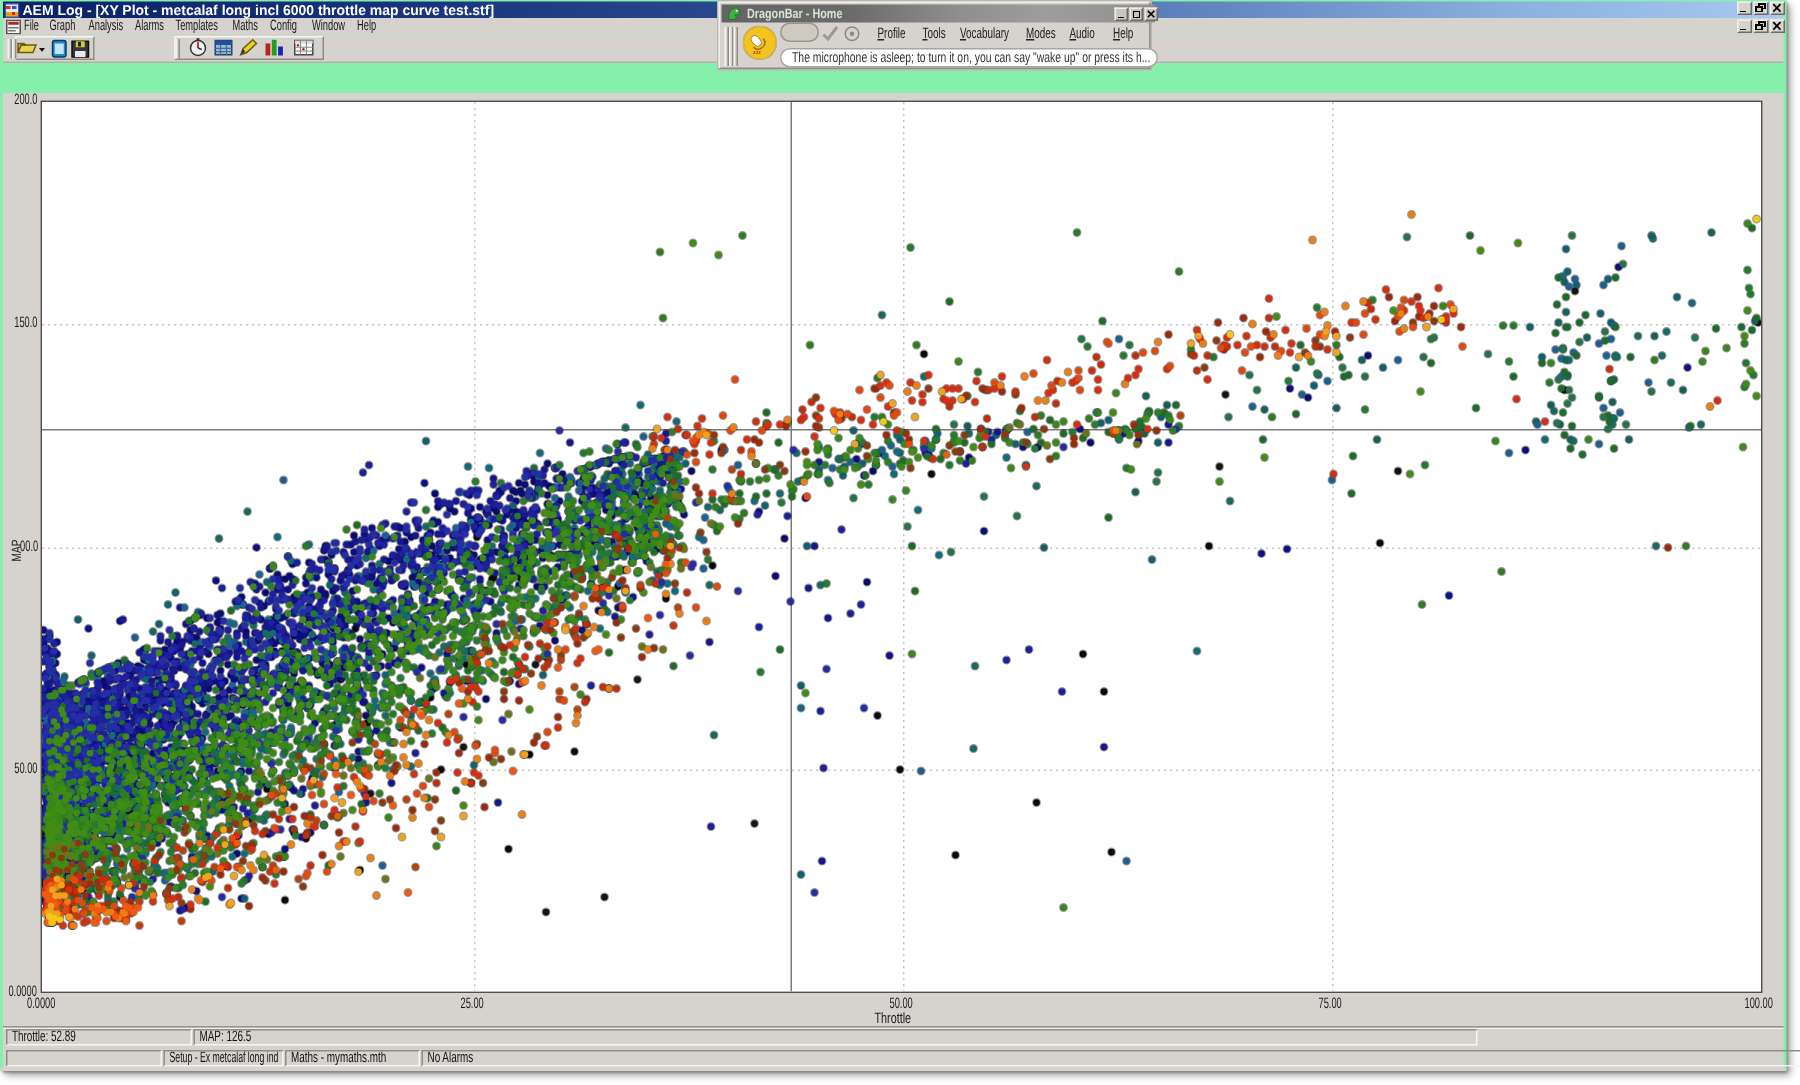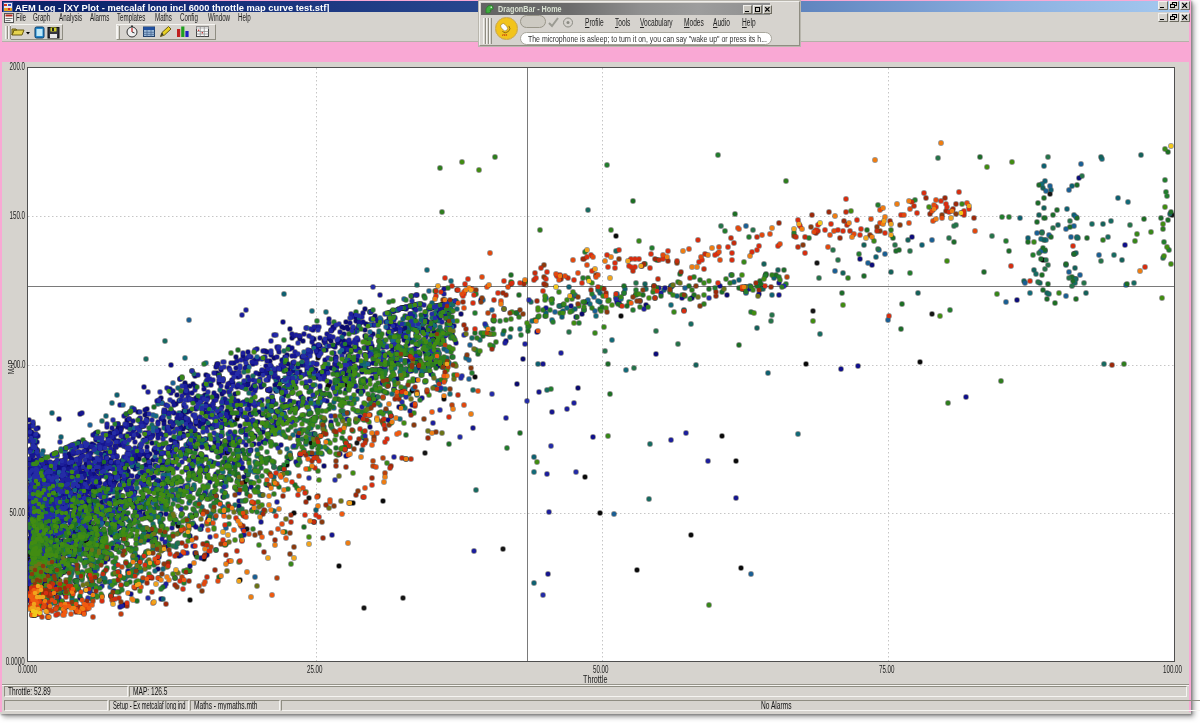--- a/index.html
+++ b/index.html
@@ -1,17 +1,17 @@
 <!DOCTYPE html>
 <html><head>
 <meta charset="utf-8">
 <style>
 * { margin:0; padding:0; box-sizing:border-box; }
 html,body { width:1200px; height:723px; overflow:hidden; background:#ffffff; font-family:"Liberation Sans", sans-serif; -webkit-font-smoothing:antialiased; }
-#win { position:absolute; left:0; top:0; width:1191px; height:714px; background:#f9a8d4; box-shadow:3px 3px 5px rgba(110,110,110,0.65), 1px 1px 2px rgba(90,90,90,0.7); }
+#win { position:absolute; left:0; top:0; width:1191px; height:714px; background:#86efac; box-shadow:3px 3px 5px rgba(110,110,110,0.65), 1px 1px 2px rgba(90,90,90,0.7); }
 .abs { position:absolute; }
 .cx { display:inline-block; transform:scaleX(0.66); transform-origin:0 0; white-space:nowrap; }
 #titlebar { left:2px; top:1px; width:1187px; height:11px; background:linear-gradient(to right,#0a2166 0%,#16307a 20%,#2d4d94 45%,#5a7fba 65%,#8cb0e0 85%,#a6caf0 100%); }
 #titletext { left:13px; top:1px; font-size:9.5px; font-weight:bold; color:#ffffff; white-space:nowrap; transform:scaleX(0.98); transform-origin:0 0; }
 .wbtn { width:10px; height:9px; background:#d6d3ce; border:1px solid; border-color:#f2f1ee #6e6c61 #6e6c61 #f2f1ee; font-size:7px; line-height:6px; text-align:center; color:#000; font-weight:bold; }
 #menubar { left:2px; top:12px; width:1187px; height:11px; background:#d6d3ce; }
 .mi { position:absolute; top:0px; font-size:10px; color:#1a1a1a; transform:scaleX(0.62); transform-origin:0 0; }
 #toolbar { left:2px; top:23px; width:1187px; height:19px; background:#d6d3ce; border-bottom:1px solid #b4b1a8; }
 .grip { position:absolute; width:3px; border-left:1px solid #f5f4f1; border-right:1px solid #8f8d82; }
 #cbarrow { left:2px; top:43px; width:1187px; height:19px; background:#d6d3ce; }
@@ -38,25 +38,25 @@
  #f9ea3a 89.4%, #f9ea3a 94.7%,
  #ffff8a 94.7%, #ffff8a 100%); }
 #rpmmax { left:1159px; top:3px; font-size:10px; color:#111; transform:scaleX(0.62); transform-origin:0 0; }
 #plotregion { left:2px; top:62px; width:1187px; height:623px; background:#d6d3ce; }
 #plotframe { left:25px; top:5px; width:1148px; height:595px; background:#ffffff; border:1px solid #4f4f4f; }
 .ylab { position:absolute; font-size:10px; color:#1a1a1a; transform:scaleX(0.62); transform-origin:100% 0; white-space:nowrap; line-height:10px; }
 .xlab { position:absolute; top:603px; font-size:10px; color:#1a1a1a; transform:scaleX(0.62); transform-origin:0 0; white-space:nowrap; line-height:10px; }
 #maplab { left:-6px; top:300px; font-size:9px; color:#1a1a1a; transform:rotate(-90deg) scaleX(0.75); transform-origin:center; width:30px; text-align:center; }
 #throttlelab { left:581px; top:613px; font-size:10px; color:#1a1a1a; transform:scaleX(0.72); transform-origin:0 0; line-height:10px; }
 #status1 { left:2px; top:684px; width:1187px; height:15px; border-top:1px solid #96948a; box-shadow:inset 0 1px 0 #f5f4f1; background:#d6d3ce; }
-#status2 { left:2px; top:699px; width:1187px; height:13px; background:#d6d3ce;text-align:center; }
+#status2 { left:2px; top:699px; width:1187px; height:13px; background:#d6d3ce; }
 .scell { position:absolute; top:1px; height:11px; border:1px solid; border-color:#8f8d82 #f5f4f1 #f5f4f1 #8f8d82; font-size:10px; color:#111; padding:0 3px; line-height:10px; white-space:nowrap; overflow:hidden; }
 #botedge { left:0px; top:712px; width:1191px; height:2px; background:#d6d3ce; }
 
-#dbar { left:479px; top:1px; width:321px; height:45px; background:#d6d3ce; border:1px solid #f0efec; border-right-color:#8f8d82; border-bottom-color:#8f8d82; box-shadow:0 0 0 1px #b9b6ad; }
+#dbar { left:479px; top:1px; width:288px; height:45px; background:#d6d3ce; border:1px solid #f0efec; border-right-color:#8f8d82; border-bottom-color:#8f8d82; box-shadow:0 0 0 1px #b9b6ad; }
 #dbtitle { left:1px; top:1px; width:289px; height:12px; background:linear-gradient(to right,#646464 0%,#6b6b6b 30%,#8f8f8f 55%,#9d9d9d 75%,#8f8f8f 100%); }
 #dbtext { left:17px; top:1px; font-size:9px; font-weight:bold; color:#d9e2d2; white-space:nowrap; transform:scaleX(0.8); transform-origin:0 0; }
 .dbtn { width:9px; height:9px; background:#c9c6bf; border:1px solid; border-color:#efeeea #6e6c61 #6e6c61 #efeeea; font-size:7px; line-height:7px; text-align:center; color:#000; }
 .dmi { position:absolute; top:15px; font-size:10px; color:#222; transform:scaleX(0.66); transform-origin:0 0; }
 .dmi u { text-decoration:underline; }
 #dbspeech { left:40px; top:30px; width:252px; height:13px; background:#ffffff; border:1px solid #a8a69c; border-radius:7px; font-size:9.5px; color:#333; line-height:11px; padding-left:7px; white-space:nowrap; }
 #dbspeech .cx { transform:scaleX(0.73); }
 </style>
 </head>
 <body>
@@ -279,21 +279,21 @@
     <div class="xlab" style="left:16px">0.0000</div>
     <div class="xlab" style="left:305px">25.00</div>
     <div class="xlab" style="left:591px">50.00</div>
     <div class="xlab" style="left:877px">75.00</div>
     <div class="xlab" style="left:1161px">100.00</div>
     <div id="throttlelab" class="abs">Throttle</div>
   </div>
 
   <div id="status1" class="abs">
     <div class="scell" style="left:2px;width:124px"><span class="cx">Throttle: 52.89</span></div>
-    <div class="scell" style="left:127px;width:1058px"><span class="cx">MAP: 126.5</span></div>
+    <div class="scell" style="left:127px;width:856px"><span class="cx">MAP: 126.5</span></div>
   </div>
   <div id="status2" class="abs">
     <div class="scell" style="left:2px;width:104px"></div>
     <div class="scell" style="left:107px;width:80px"><span class="cx" style="transform:scaleX(0.58)">Setup - Ex metcalaf long ind</span></div>
     <div class="scell" style="left:188px;width:90px"><span class="cx">Maths - mymaths.mth</span></div>
     <div class="scell" style="left:279px;width:1006px"><span class="cx">No Alarms</span></div>
   </div>
   <div id="botedge" class="abs"></div>
 
   <div id="dbar" class="abs">

